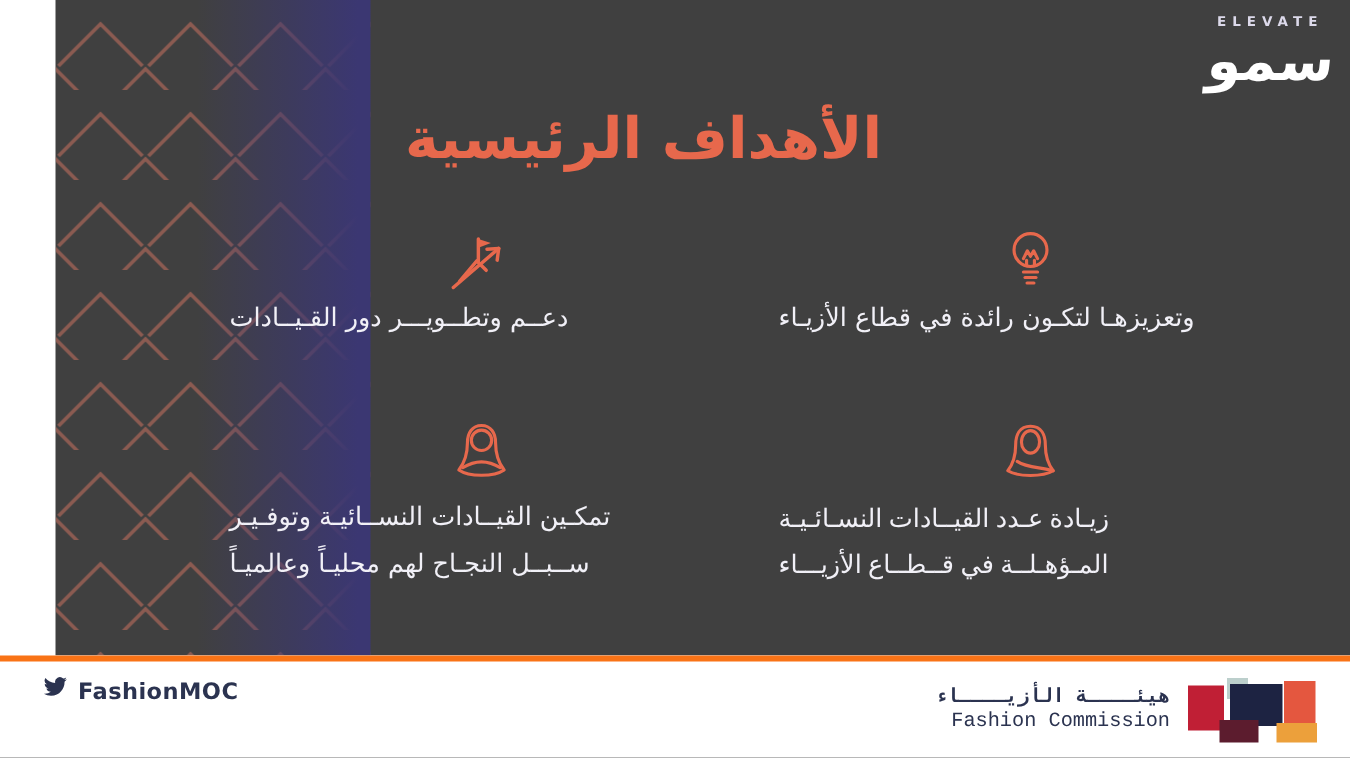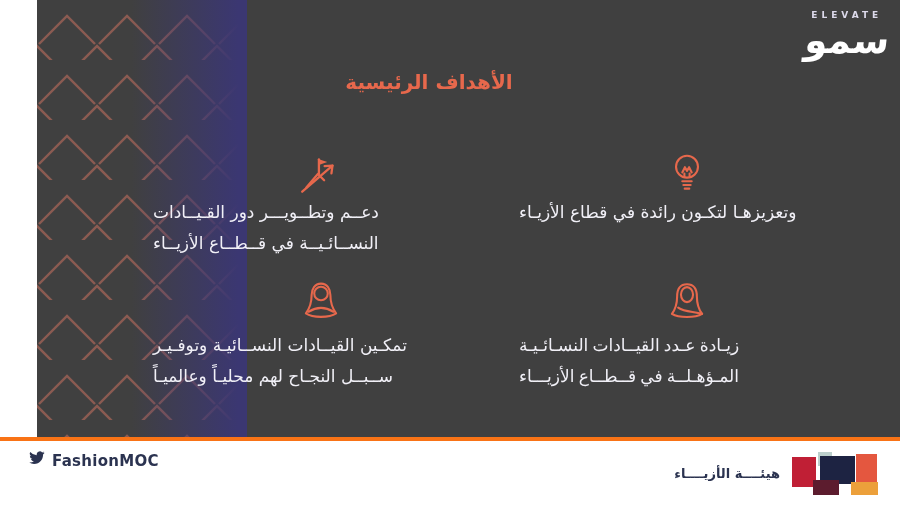--- a/index.html
+++ b/index.html
@@ -17,41 +17,41 @@
                   background:linear-gradient(to right, rgba(59,55,114,0) 45%, #3b3772 96%); }
 
   
   .brand { position:absolute; top:10px; right:48px; text-align:center; color:#ffffff; }
   .brand .elevate { font-size:9px; letter-spacing:4px; color:#dcd9ea; font-weight:600; }
   .brand .sumou { font-size:37px; font-weight:700; line-height:1.1; margin-top:1px;
                   transform:skewX(-6deg); }
 
   
   .page-title { position:absolute; top:70px; left:0; width:784px; text-align:center;
-                direction:rtl; color:#e7684c; font-size:20px; font-weight:700; }
+                direction:rtl; color:#e7684c; font-size:38px; font-weight:700; }
 
   
   .card { position:absolute; width:336px; text-align:left; direction:rtl; }
   .card .icon { height:50px; display:flex; align-items:flex-end; justify-content:center; }
   .card p { color:#f1f0f7; font-size:17px; line-height:1.85; font-weight:500; }
   .card-r1 { left:482px; top:147px; }
   .card-l1 { left:116px; top:147px; }
   .card-r2 { left:482px; top:280px;font-family:Liberation Serif, serif; }
   .card-l2 { left:116px; top:280px; }
 
   
   .footer { position:absolute; left:0; top:437px; width:900px; height:68px;
             background:#ffffff; border-top:4px solid #f97316; }
   .footer-left { position:absolute; left:28px; top:10px; color:#2b3350; }
   .tw-row { display:flex; align-items:center; gap:7px; }
   .tw-row .handle { font-size:15px; font-weight:700; letter-spacing:0.3px; }
   .site { font-size:14.5px; letter-spacing:0.8px; margin-top:4px; color:#2b3350; }
 
   .footer-right { position:absolute; right:22px; top:8px; display:flex; align-items:center; gap:12px; }
-  .org-names { text-align:right; color:#2b3350; direction:rtl; }
+  .org-names { text-align:right; color:#2b3350; direction:rtl;font-family:Liberation Mono, monospace; }
   .org-ar { font-size:13px; font-weight:700; letter-spacing:0.5px; }
   .org-en { font-size:13.5px; margin-top:2px; direction:ltr; }
 
   .fc-logo { position:relative; width:86px; height:48px; }
   .fc-logo div { position:absolute; }
   .lg-crimson { left:0;  top:8px;  width:24px; height:30px; background:#c01f35; }
   .lg-teal    { left:26px; top:3px; width:14px; height:14px; background:#bccfcc; }
   .lg-navy    { left:28px; top:7px; width:35px; height:28px; background:#1d2342; }
   .lg-orange  { left:64px; top:5px; width:21px; height:34px; background:#e4573f; }
   .lg-maroon  { left:21px; top:31px; width:26px; height:15px; background:#5c1c2e; }
@@ -105,21 +105,20 @@
       <div class="icon">
         <svg width="48" height="44" viewBox="0 0 46 42" fill="none" stroke="#e7684c" stroke-width="2.2" stroke-linecap="round" stroke-linejoin="round">
           <path d="M5 37 L34 12"></path>
           <path d="M26.5 12.5 L34 12 L33 19.5"></path>
           <path d="M9 33 L20 20 L26 26"></path>
           <path d="M21 20 V6"></path>
           <path d="M21 6 L29 8.5 L21 11.5 Z" fill="#e7684c" stroke="none"></path>
         </svg>
       </div>
       <p>دعــم وتطــويـــر دور القـيــادات</p>
-      <p>النســائـيــة في قــطــاع الأزيــاء</p>
     </div>
 
     <div class="card card-r2">
       <div class="icon">
         <svg width="42" height="50" viewBox="0 0 40 48" fill="none" stroke="#e7684c" stroke-width="2" stroke-linecap="round" stroke-linejoin="round">
           <path d="M20 4 C13 4 10.5 9.5 10.5 16 C10.5 23.5 8.5 28.5 5.5 32.5 C12 36.5 28 36.5 34.5 32.5 C31.5 28.5 29.5 23.5 29.5 16 C29.5 9.5 27 4 20 4 Z"></path>
           <ellipse cx="20" cy="14" rx="5.8" ry="7.2"></ellipse>
           <path d="M11.5 26.5 C18 31 27 30 34.5 32.5"></path>
         </svg>
       </div>
@@ -150,20 +149,21 @@
             <path d="M23.44 2.03c-.8.37-1.66.62-2.56.73A4.47 4.47 0 0 0 22.84.29a8.94 8.94 0 0 1-2.83 1.08A4.46 4.46 0 0 0 12.41 5.44 12.66 12.66 0 0 1 3.2.8a4.46 4.46 0 0 0 1.38 5.95 4.42 4.42 0 0 1-2.02-.56v.06a4.46 4.46 0 0 0 3.58 4.37c-.37.1-.76.16-1.17.16-.29 0-.56-.03-.83-.08a4.46 4.46 0 0 0 4.17 3.1A8.95 8.95 0 0 1 2.77 15.7c-.36 0-.72-.02-1.07-.06a12.63 12.63 0 0 0 6.84 2c8.2 0 12.69-6.8 12.69-12.7l-.01-.58a9.07 9.07 0 0 0 2.22-2.33z"></path>
           </svg>
         </span>
         <span class="handle">FashionMOC</span>
       </div>
     </div>
 
     <div class="footer-right">
       <div class="org-names">
         <div class="org-ar">هيئــــة الأزيــــاء</div>
+        <div class="org-en">Fashion Commission</div>
       </div>
       <div class="fc-logo">
         <div class="lg-crimson"></div>
         <div class="lg-teal"></div>
         <div class="lg-navy"></div>
         <div class="lg-orange"></div>
         <div class="lg-maroon"></div>
         <div class="lg-amber"></div>
       </div>
     </div>

